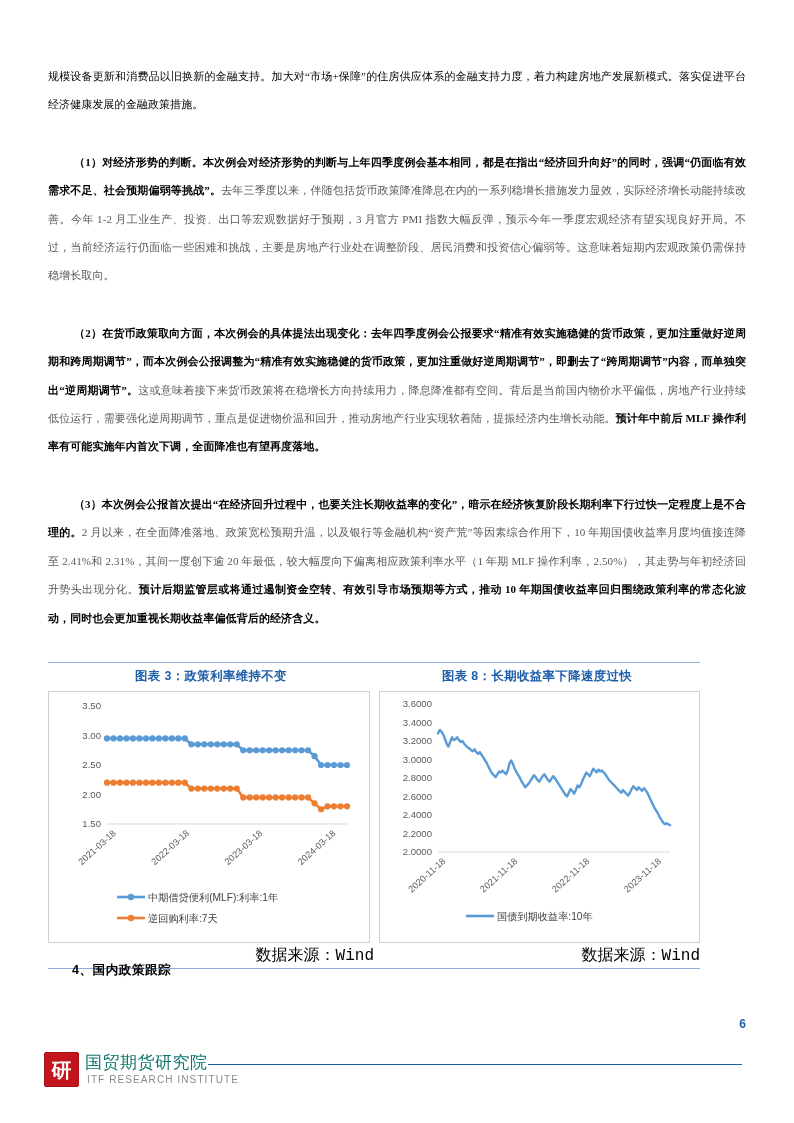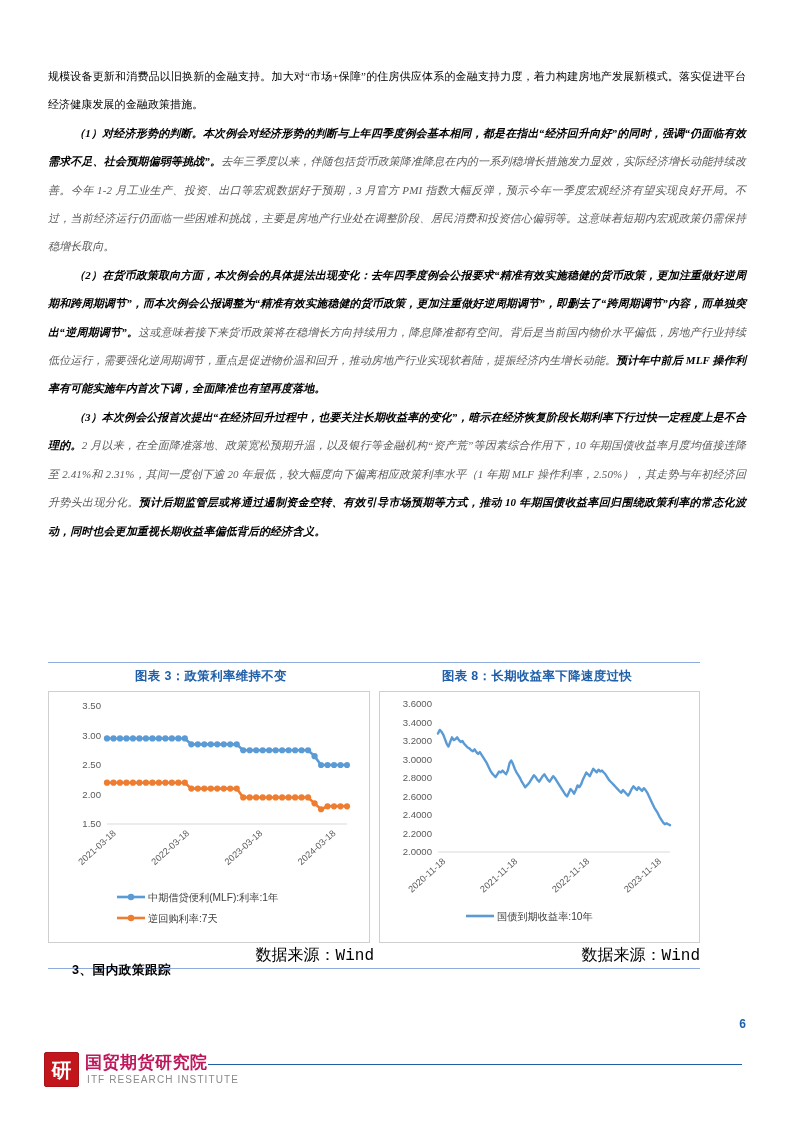--- a/index.html
+++ b/index.html
@@ -13,21 +13,21 @@
   
   .content{position:absolute;left:48px;top:62px;width:698px;}
   p.para{
     margin:0 0 0 0;
     font-size:11px;
     line-height:28.4px;
     text-align:justify;
     text-justify:inter-ideograph;
     letter-spacing:0.1px;
   }
-  p.para + p.para{margin-top:0;font-style:italic;}
+  p.para + p.para{margin-top:29px;}
   .indent{display:inline-block;width:26px;}
   .b{font-weight:bold;}
   .grey{color:#58585a;}
 
   
   .charts{
     position:absolute;left:48px;top:662px;width:652px;
   }
   .rule-top{border-top:1.3px solid #8faadc;height:0;}
   .rule-bot{border-top:1.3px solid #8faadc;height:0;}
@@ -86,21 +86,21 @@
     background:#c3161c;border:1px solid #a8121a;border-radius:2px;
     display:flex;align-items:center;justify-content:center;
   }
   .logo span{
     color:#fff;font-family:"Liberation Sans","DejaVu Sans",sans-serif;
     font-size:20px;font-weight:bold;line-height:1;
   }
   .fname{
     position:absolute;left:41px;top:1px;
     font-family:"Liberation Sans","DejaVu Sans",sans-serif;
-    font-size:17px;font-weight:bold;color:#be185d;letter-spacing:0.5px;
+    font-size:17px;font-weight:normal;color:#0f766e;letter-spacing:0.5px;
   }
   .fsub{
     position:absolute;left:43px;top:24px;
     font-family:"Liberation Sans","DejaVu Sans",sans-serif;
     font-size:10px;color:#8a8a8a;letter-spacing:1.1px;
   }
   .fline{
     position:absolute;left:164px;top:14px;right:8px;height:0;
     border-top:1.6px solid #1f5fa9;
   }
@@ -260,21 +260,21 @@
         <span>数据来源：Wind</span>
       </div>
       <div class="srccell">
         <span>数据来源：Wind</span>
       </div>
     </div>
 
     <div class="rule-bot"></div>
   </div>
 
-  <div class="sect">3、国内政策跟踪</div>
+  <div class="sect">4、国内政策跟踪</div>
 
   <div class="pageno">6</div>
 
   <div class="footer">
     <div class="logo">
       <span>研</span>
     </div>
     <div class="fname">国贸期货研究院</div>
     <div class="fsub">ITF RESEARCH INSTITUTE</div>
     <div class="fline"></div>

